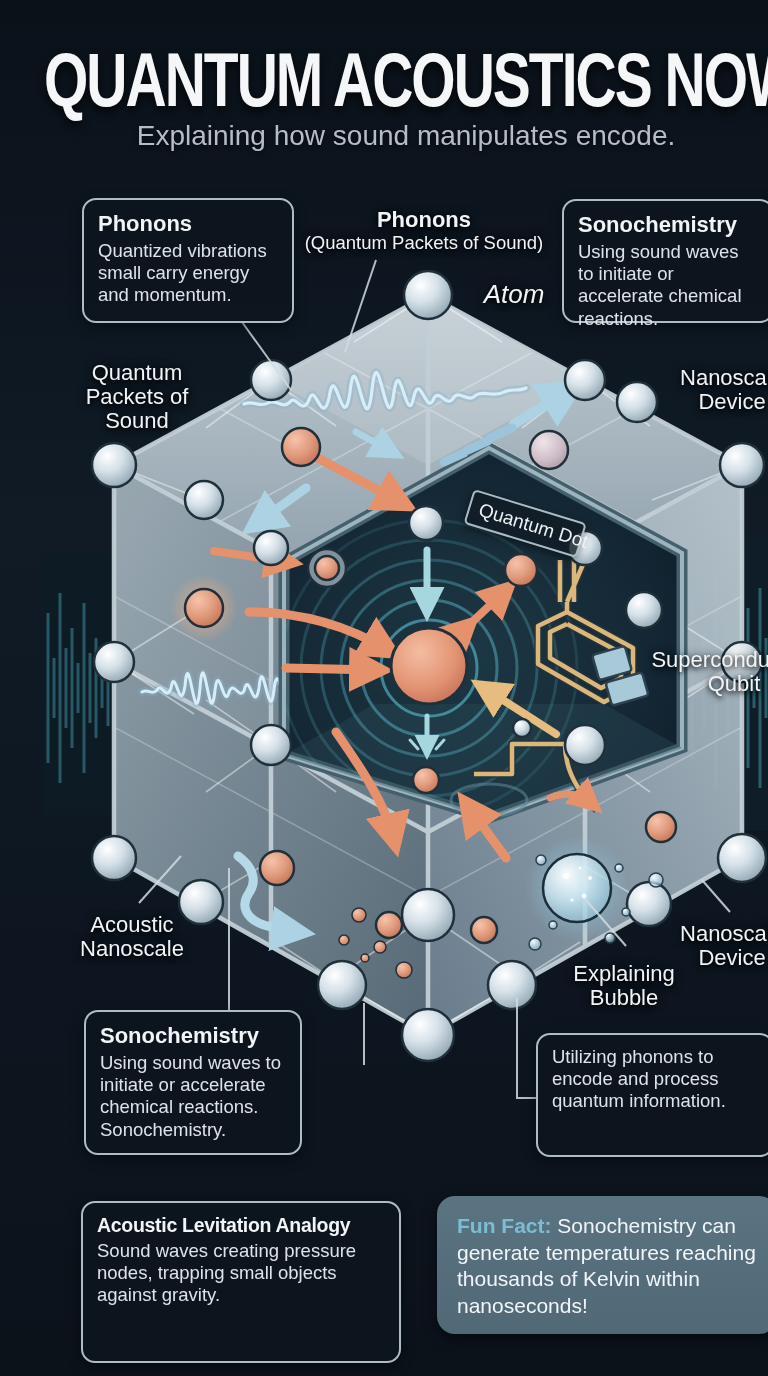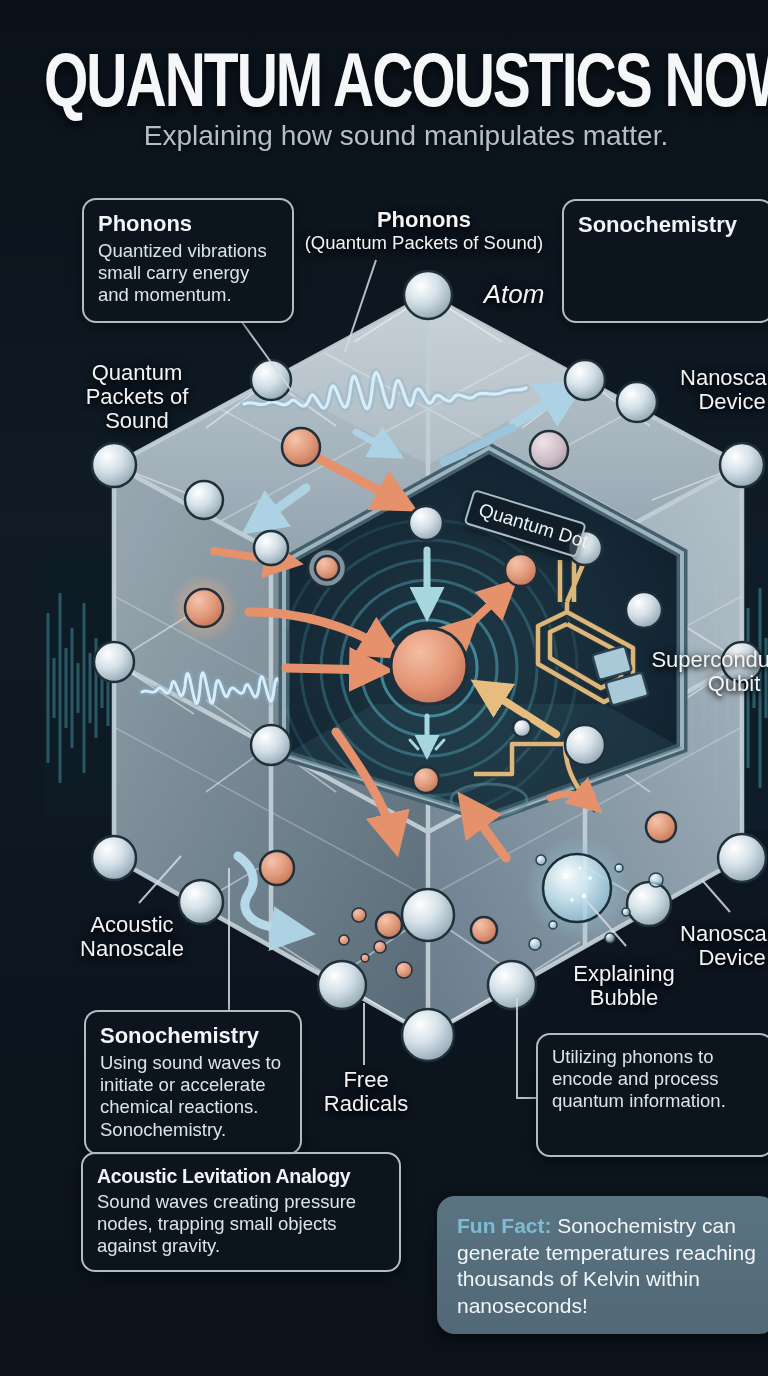--- a/index.html
+++ b/index.html
@@ -30,21 +30,21 @@
     background:rgba(13,21,30,.86);
     padding:11px 14px;box-shadow:0 4px 14px rgba(0,0,0,.45);
   }
   .box-title{font-size:22px;font-weight:700;color:#f2f5f7;margin:0 0 3px 0;white-space:nowrap;}
   .box-body{font-size:18.5px;line-height:1.2;color:#dde4e9;}
   .box--phonons{left:38px;top:198px;width:212px;height:125px;}
   .box--sono-top{left:518px;top:199px;width:212px;height:124px;}
   .box--sono-bottom{left:40px;top:1010px;width:218px;height:145px;}
   .box--qc{left:492px;top:1033px;width:238px;height:124px;}
   .box--qc .box-title{font-size:21px;}
-  .box--lev{left:37px;top:1152px;width:320px;height:120px;}
+  .box--lev{left:37px;top:1201px;width:320px;height:162px;}
   .box--lev .box-title{font-size:19.5px;letter-spacing:-.3px;}
   .box--fun{
     left:393px;top:1196px;width:340px;height:138px;border:none;border-radius:18px;
     background:linear-gradient(180deg,#5b7482 0%,#516876 100%);
     padding:17px 20px;box-shadow:0 5px 14px rgba(0,0,0,.5);
   }
   .fun-text{font-size:21px;line-height:1.27;color:#f2f6f8;}
   .fun-label{font-weight:700;color:#7cbcd4;}
 
   
@@ -311,29 +311,30 @@
     <path d="M686,912 L658,880"></path>
     <path d="M320,1003 L320,1065"></path>
     <path d="M185,868 L185,1010"></path>
     <path d="M473,998 L473,1098 L492,1098"></path>
   </g>
 </svg>
 
 <div class="title-wrap">
   <div class="main-title">QUANTUM ACOUSTICS NOW</div>
 </div>
-<div class="subtitle">Explaining how sound manipulates matter.</div>
+<div class="subtitle">Explaining how sound manipulates encode.</div>
 
 <div class="box box--phonons">
   <div class="box-title">Phonons</div>
   <div class="box-body">Quantized vibrations small carry energy and momentum.</div>
 </div>
 
 <div class="box box--sono-top">
   <div class="box-title">Sonochemistry</div>
+  <div class="box-body">Using sound waves to initiate or accelerate chemical reactions.</div>
 </div>
 
 <div class="box box--sono-bottom">
   <div class="box-title">Sonochemistry</div>
   <div class="box-body">Using sound waves to initiate or accelerate chemical reactions. Sonochemistry.</div>
 </div>
 
 <div class="box box--qc">
   <div class="box-body">Utilizing phonons to encode and process quantum information.</div>
 </div>
@@ -362,17 +363,16 @@
 <div class="lbl" style="left:688px;top:366px;width:118px;">Nanoscale Device</div>
 
 <div class="lbl" style="left:690px;top:648px;width:175px;">Superconducting Qubit</div>
 
 <div class="lbl" style="left:88px;top:913px;width:128px;">Acoustic Nanoscale</div>
 
 <div class="lbl" style="left:688px;top:922px;width:118px;">Nanoscale Device</div>
 
 <div class="lbl" style="left:580px;top:962px;width:115px;">Explaining Bubble</div>
 
-<div class="lbl" style="left:322px;top:1068px;width:95px;">Free Radicals</div>
 
 <div class="qd-tag">Quantum Dot</div>
 
 </div>
 
 </body></html>

